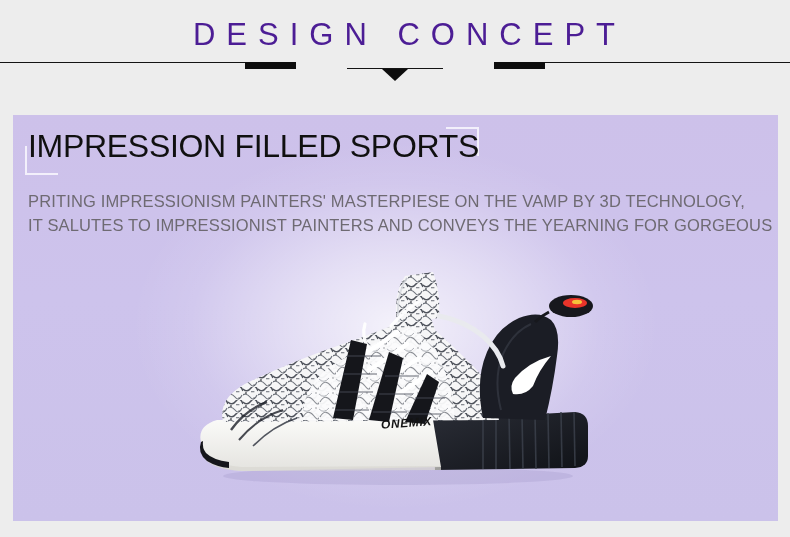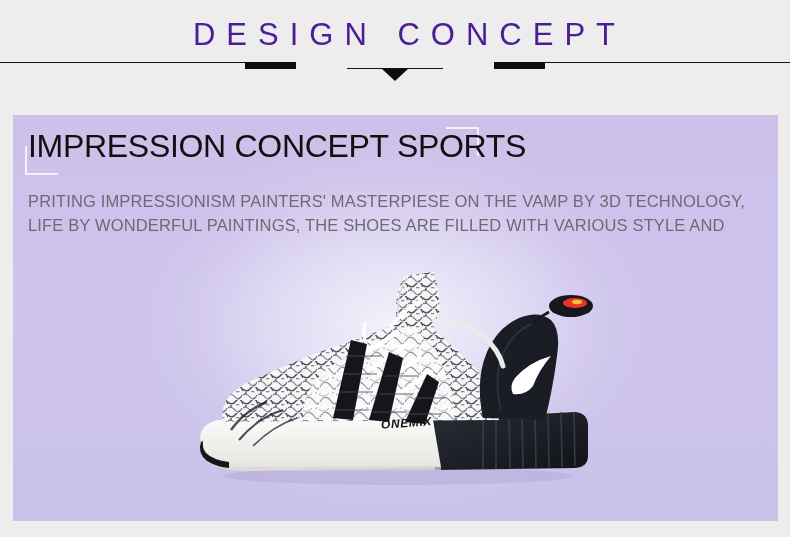--- a/index.html
+++ b/index.html
@@ -209,26 +209,26 @@
     <div class="rule-right"></div>
   </div>
 
 </div>
 
 <div class="panel">
 
   <div class="title-block">
     <div class="bracket bracket-bl"></div>
     <div class="bracket bracket-tr"></div>
-    <div class="panel-title">IMPRESSION CONCEPT SPORTS</div>
+    <div class="panel-title">IMPRESSION FILLED SPORTS</div>
   </div>
 
   <div class="panel-body">
     <div>PRITING IMPRESSIONISM PAINTERS' MASTERPIESE ON THE VAMP BY 3D TECHNOLOGY,</div>
-    <div> LIFE BY WONDERFUL PAINTINGS, THE SHOES ARE FILLED WITH VARIOUS STYLE AND</div>
+    <div>IT SALUTES TO IMPRESSIONIST PAINTERS AND CONVEYS THE YEARNING FOR GORGEOUS</div>
   </div>
 
   <div class="shoe-wrap">
     <svg class="shoe-svg" viewBox="0 0 430 230">
       <defs>
 
         <pattern id="printPat" width="15" height="13" patternUnits="userSpaceOnUse">
           <rect width="15" height="13" fill="#f6f6f7"></rect>
           <path d="M0 2 Q4 6 8 1 T15 4" stroke="#252a36" stroke-width="1.5" fill="none" opacity="0.8"></path>
           <path d="M-2 9 Q3 5 7 10 T14 8" stroke="#303745" stroke-width="1.2" fill="none" opacity="0.7"></path>

